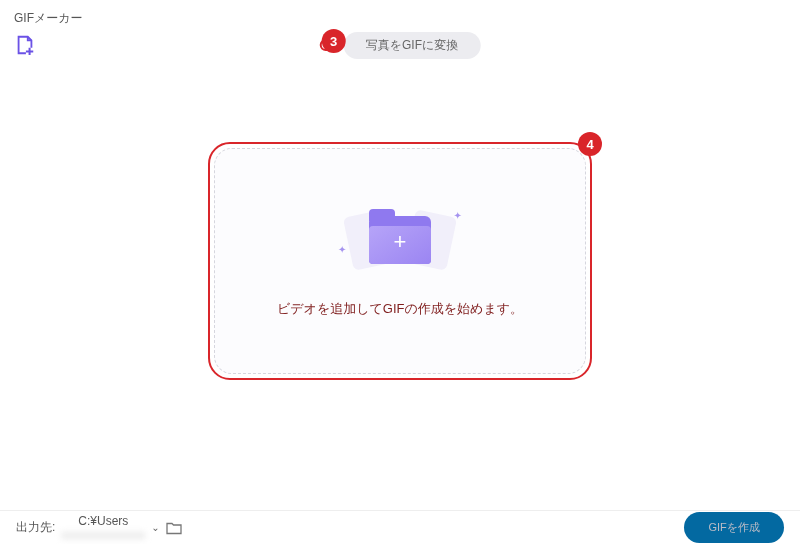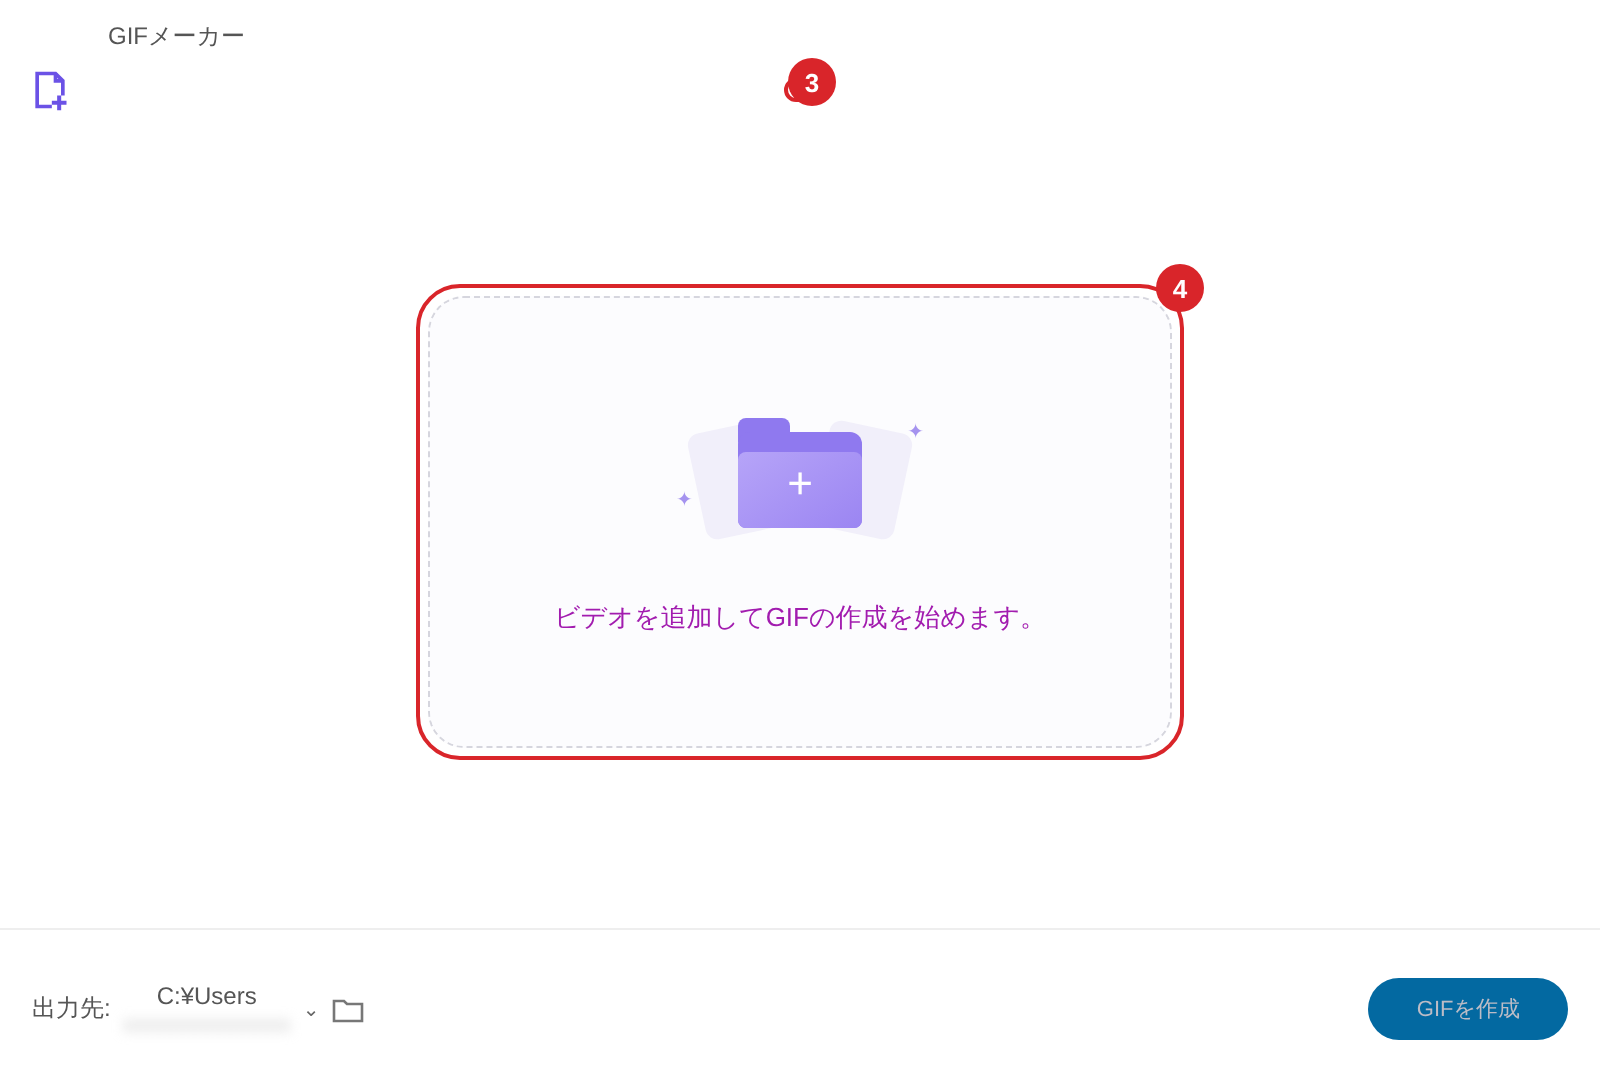--- a/index.html
+++ b/index.html
@@ -14,21 +14,20 @@
     .header {
       display: flex;
       align-items: center;
       justify-content: space-between;
       padding: 8px 14px 0 14px;
       height: 28px;
     }
     .title {
       font-size: 12px;
       color: #555;
-      margin-left: 40px;
     }
     .header-right {
       display: flex;
       align-items: center;
       gap: 14px;
     }
     .feedback {
       font-size: 12px;
       color: #444;
       text-decoration: underline;
@@ -176,28 +175,28 @@
       position: absolute;
       left: 50%; top: 54%;
       transform: translate(-50%, -50%);
       color: #fff;
       font-size: 22px;
       font-weight: 300;
       z-index: 3;
     }
     .drop-text {
       font-size: 13px;
-      color: #a21caf;
+      color: #7f1d1d;
       text-align: center;
     }
     .footer {
       position: absolute;
       left: 0; right: 0; bottom: 0;
       border-top: 1px solid #eee;
-      padding: 24px 16px;
+      padding: 1px 16px;
       display: flex;
       align-items: center;
       justify-content: space-between;
       background: #fff;
     }
     .out-row {
       display: flex;
       align-items: center;
       gap: 6px;
       font-size: 12px;
@@ -240,20 +239,21 @@
       <path d="M5 3 h10 l4 4 v14 h-14 z" stroke="#6b52e6" stroke-width="2" fill="#fff"></path>
       <path d="M15 3 v4 h4" stroke="#6b52e6" stroke-width="2" fill="none"></path>
       <rect x="13" y="15" width="10" height="10" fill="#fff"></rect>
       <path d="M17 15 v8 M13 19 h8" stroke="#6b52e6" stroke-width="2.2"></path>
     </svg>
   </div>
   <div class="tabs-wrap">
     <div class="tab-highlight">
       <div class="badge badge-3">3</div>
     </div>
+    <div class="tab inactive">写真をGIFに変換</div>
   </div>
 </div>
 
 <div class="main">
   <div class="drop-outer">
     <div class="badge badge-4">4</div>
     <div class="drop-zone">
       <div class="folder-stack">
         <div class="bg-card l"></div>
         <div class="bg-card r"></div>

